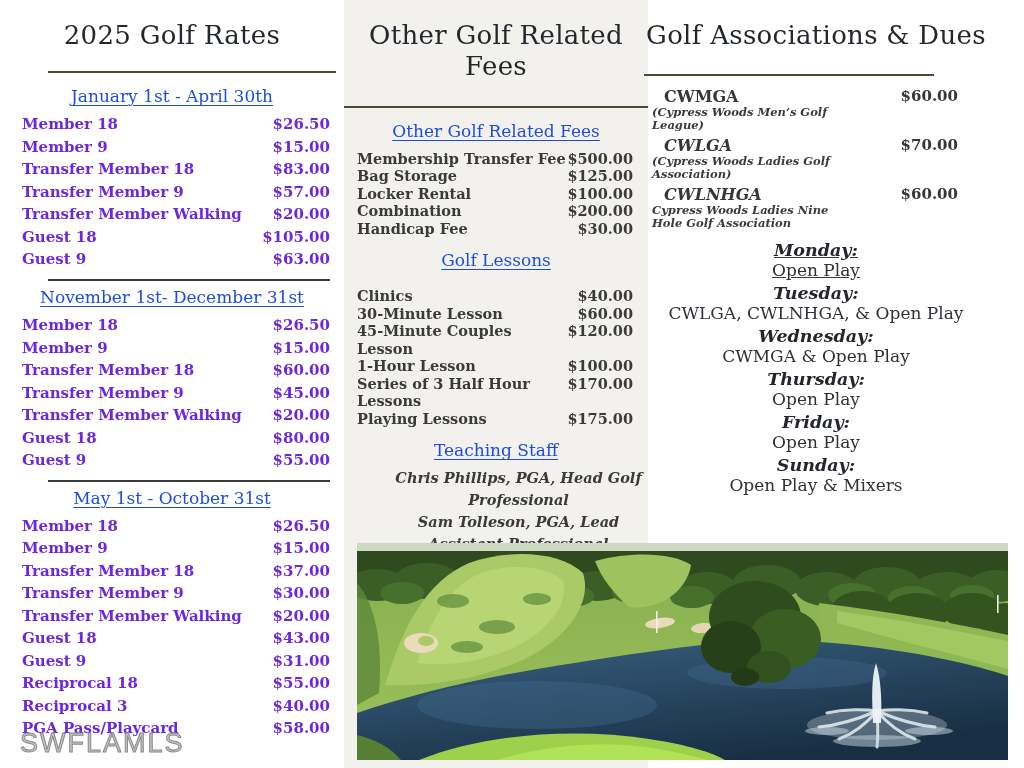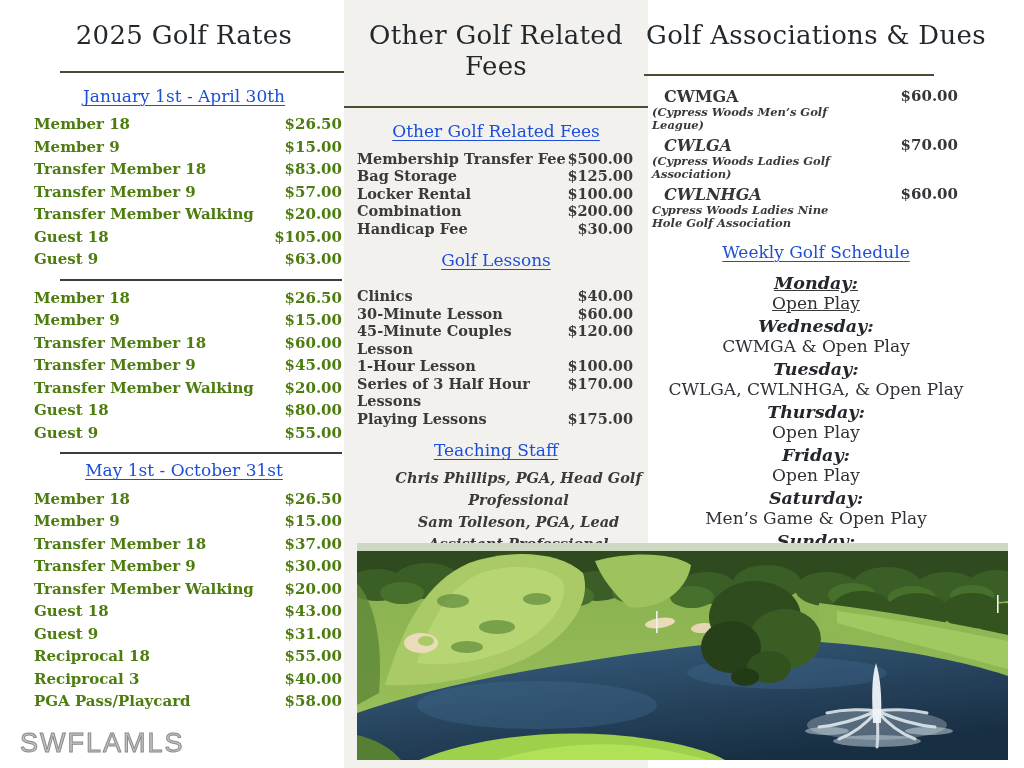--- a/index.html
+++ b/index.html
@@ -1,34 +1,34 @@
 <!DOCTYPE html>
 <html><head>
 <meta charset="utf-8">
 <style>
   html,body{margin:0;padding:0;background:#ffffff;}
   .page{position:relative;width:1024px;height:768px;background:#ffffff;overflow:hidden;
         font-family:"DejaVu Serif","Liberation Serif",serif;color:#3a3a3a;}
   .col{position:absolute;top:0;height:768px;}
-  .col-left{left:12px;width:344px;}
+  .col-left{left:0;width:344px;}
   .col-mid{left:344px;width:304px;background:#f2f1ed;}
   .col-right{left:644px;width:344px;}
 
   h1.main-title{margin:20px 0 0;text-align:center;font-size:26px;font-weight:500;
                 color:#23282d;line-height:1.2;letter-spacing:.3px;}
   .rule{height:2px;background:#4c4c31;}
   .rule-left{margin:20px 8px 0 48px;}
   .rule-mid{margin:24px 0 0 0;}
   .rule-right{margin:23px 54px 0 0;}
 
   h2.sec-heading{margin:13px 0 0;text-align:center;font-size:17px;font-weight:500;
                  color:#1d4ed8;text-decoration:underline;text-underline-offset:3px;line-height:1.25;}
   .rows{margin-top:6px;}
   .rate-row{display:flex;justify-content:space-between;font-weight:bold;font-size:15px;
-            line-height:22.5px;padding:0 14px 0 22px;color:#4d7c0f;}
+            line-height:22.5px;padding:0 14px 0 22px;color:#6d28d9;}
   .sec-divider{height:2px;background:#3c3c3c;margin:8px 14px 0 48px;}
 
   .fee-rows{margin-top:7px;}
   .fee-row{display:flex;justify-content:space-between;font-weight:bold;font-size:14.5px;
            line-height:17.5px;padding:0 15px 0 13px;color:#3a3a3a;}
   .mt-lessons{margin-top:38px;}
   .mt-staff{margin-top:9px;}
   .mt-junior{margin-top:17px;}
   .staff-lines{margin-top:5px;}
   .staff-line{text-align:center;font-style:italic;font-weight:600;font-size:14.5px;
@@ -91,20 +91,21 @@
           <span>Guest 18</span>
           <span>$105.00</span>
         </div>
       <div class="rate-row">
           <span>Guest 9</span>
           <span>$63.00</span>
         </div>
     </div>
     <div class="sec-divider"></div>
 
+    <h2 class="sec-heading" style="margin-top:6px;">November 1st- December 31st</h2>
     <div class="rows">
       <div class="rate-row">
           <span>Member 18</span>
           <span>$26.50</span>
         </div>
       <div class="rate-row">
           <span>Member 9</span>
           <span>$15.00</span>
         </div>
       <div class="rate-row">
@@ -257,45 +258,40 @@
           <span class="assoc-price">$70.00</span>
         </div>
       <div class="assoc-sub">(Cypress Woods Ladies Golf Association)</div>
       <div class="assoc-row">
           <span class="assoc-name italic">CWLNHGA</span>
           <span class="assoc-price">$60.00</span>
         </div>
       <div class="assoc-sub">Cypress Woods Ladies Nine Hole Golf Association</div>
     </div>
 
-    <h2 class="sec-heading" style="margin-top:12px;">Weekly Golf Schedule</h2>
     <div class="sched">
       <div class="sched-pair first">
           <div class="sched-day">Monday:</div>
           <div class="sched-act">Open Play</div>
         </div>
       <div class="sched-pair">
+          <div class="sched-day">Tuesday:</div>
+          <div class="sched-act">CWLGA, CWLNHGA, &amp; Open Play</div>
+        </div>
+      <div class="sched-pair">
           <div class="sched-day">Wednesday:</div>
           <div class="sched-act">CWMGA &amp; Open Play</div>
         </div>
       <div class="sched-pair">
-          <div class="sched-day">Tuesday:</div>
-          <div class="sched-act">CWLGA, CWLNHGA, &amp; Open Play</div>
-        </div>
-      <div class="sched-pair">
           <div class="sched-day">Thursday:</div>
           <div class="sched-act">Open Play</div>
         </div>
       <div class="sched-pair">
           <div class="sched-day">Friday:</div>
           <div class="sched-act">Open Play</div>
-        </div>
-      <div class="sched-pair">
-          <div class="sched-day">Saturday:</div>
-          <div class="sched-act">Men’s Game &amp; Open Play</div>
         </div>
       <div class="sched-pair">
           <div class="sched-day">Sunday:</div>
           <div class="sched-act">Open Play &amp; Mixers</div>
         </div>
     </div>
   </section>
 
   <div class="photo">
     <svg viewBox="0 0 651 217" preserveAspectRatio="none" width="100%" height="100%" aria-hidden="true">

